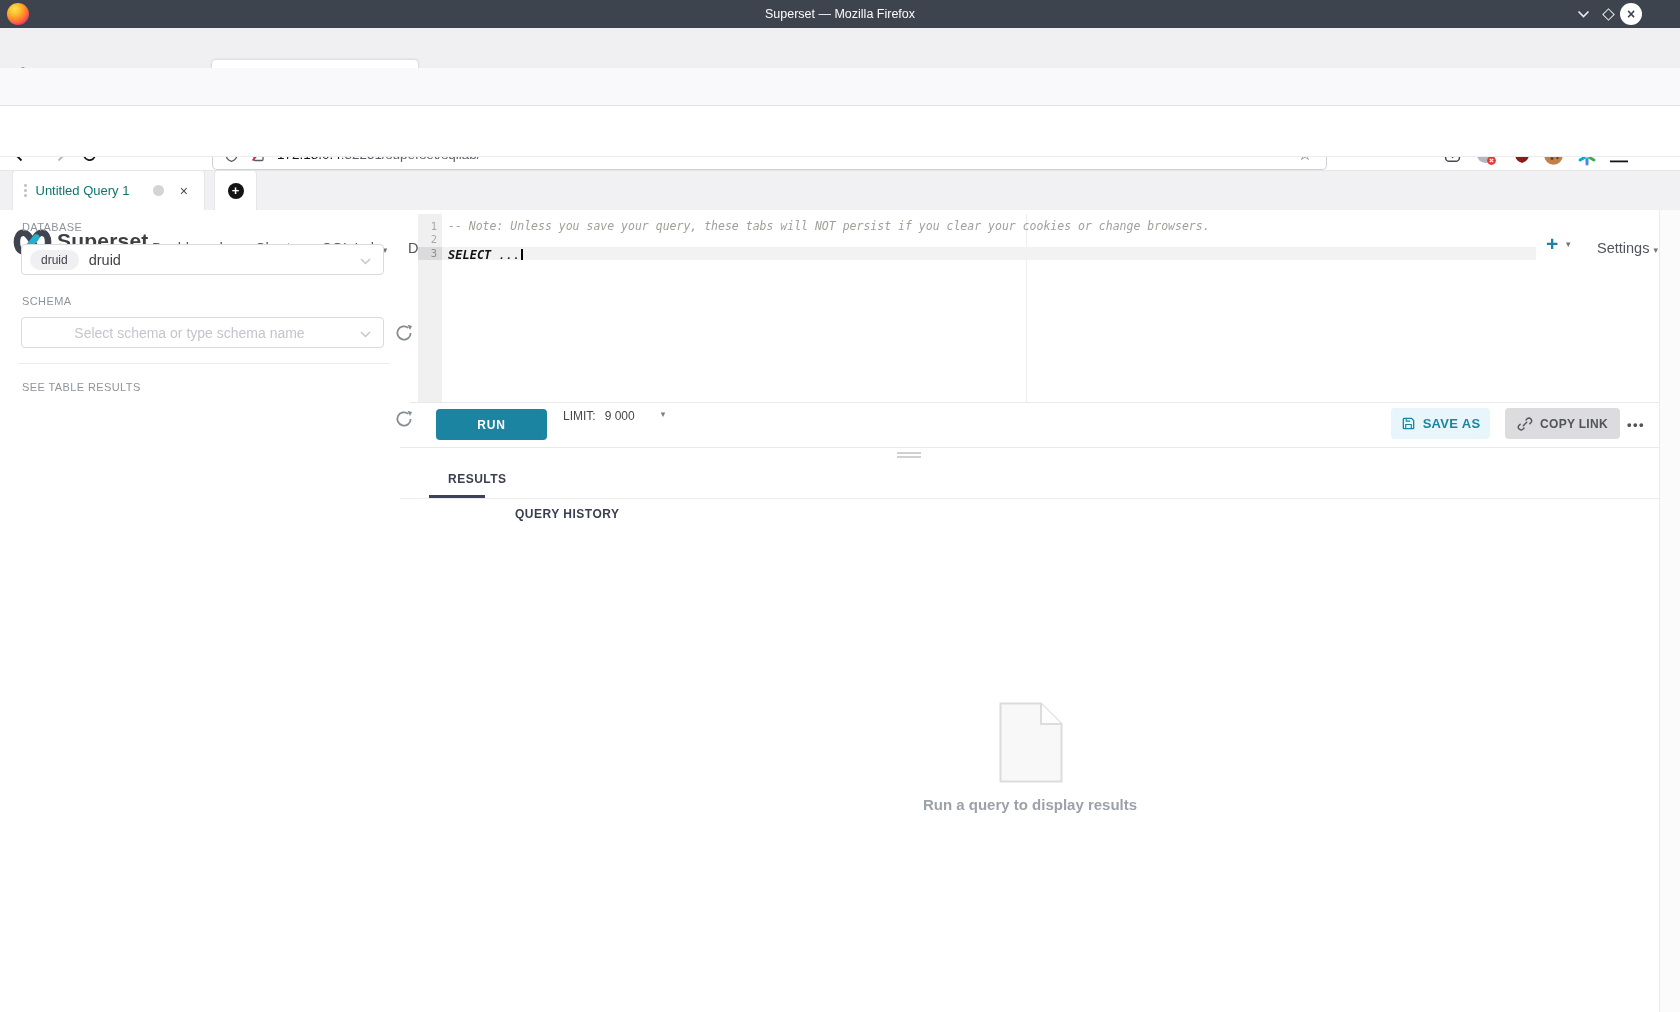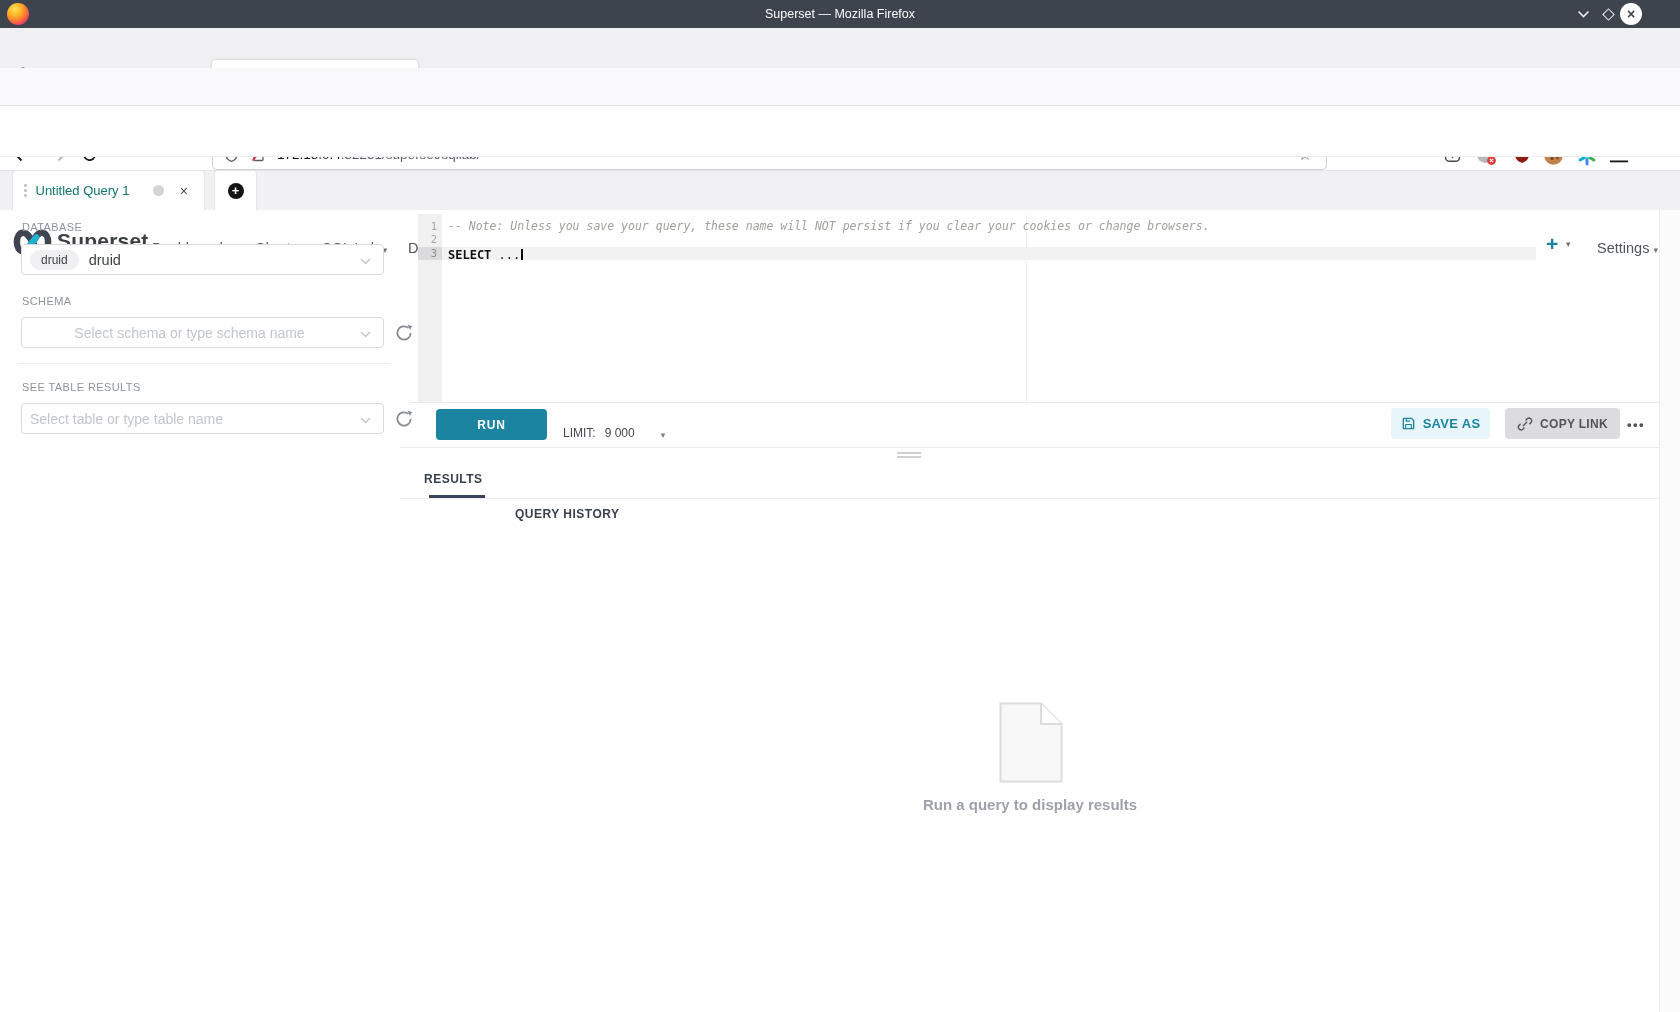--- a/index.html
+++ b/index.html
@@ -89,49 +89,49 @@
   #editor { position:absolute; left:418px; top:214px; width:1118px; height:188px; background:#fff;
     font-family:"DejaVu Sans Mono", monospace; }
   #gutter { position:absolute; left:0; top:0; bottom:0; width:24px; background:#f0f0f1; }
   #printmargin { position:absolute; left:608px; top:0; bottom:0; width:1px; background:#eeeeef; }
   .ed-row { position:absolute; left:0; width:100%; height:13.4px; }
   .ed-row.r1 { top:6px; } .ed-row.r2 { top:19.4px; } .ed-row.r3 { top:32.8px; }
   .ed-row.active { background:#f2f2f3; }
   .ed-num { position:absolute; left:0; top:0; width:24px; height:13.4px; text-align:right; padding-right:5px;
     font-size:10.5px; line-height:13.4px; color:#a8a8a8; }
   .ed-row.active .ed-num { background:#dbdbdd; color:#8e8e90; }
-  .ed-code { position:absolute; left:30px; top:0; line-height:13.4px; white-space:pre; }
+  .ed-code { position:absolute; left:30px; top:0; line-height:13.4px; white-space:pre;font-style:italic; }
   .tok-comment { font-size:11.5px; font-style:italic; color:#a0a09a; }
   .tok-keyword { font-size:12px; font-weight:bold; color:#111; }
   .tok-plain { font-size:12px; color:#111; }
   .ed-cursor { display:inline-block; width:1.5px; height:11px; background:#000; vertical-align:-1px; margin-left:1px; }
   #editor-border { position:absolute; left:410px; top:402px; width:1250px; height:1px; background:#e9e9eb; }
 
   
   #run-btn { position:absolute; left:436px; top:409px; width:111px; height:31px; background:#1b84a0; border-radius:4px;
     color:#fff; font-size:12px; font-weight:bold; letter-spacing:.8px; display:flex; align-items:center; justify-content:center; }
-  #limit-group { position:absolute; left:563px; top:409px; height:31px; display:flex; align-items:flex-end; }
+  #limit-group { position:absolute; left:563px; top:409px; height:31px; display:flex; align-items:flex-start; }
   #limit-group .lbl { font-size:12px; color:#44484e; }
   #limit-group .val { font-size:12px; color:#44484e; margin-left:9px; }
   #limit-group .caret { margin-left:26px; color:#7c8086; }
   #saveas-btn { position:absolute; left:1391px; top:408px; width:99px; height:31px; background:#e8f5fb; border-radius:4px;
     display:flex; align-items:center; justify-content:center; gap:7px; }
   #saveas-btn span { font-size:13px; font-weight:bold; color:#1985a0; letter-spacing:.3px; }
   #copylink-btn { position:absolute; left:1505px; top:408px; width:115px; height:31px; background:#dcdcdf; border-radius:4px;
     display:flex; align-items:center; justify-content:center; gap:7px; }
   #copylink-btn span { font-size:12px; font-weight:bold; color:#515459; letter-spacing:.3px; }
   #more-btn { position:absolute; left:1627px; top:409px; height:31px; display:flex; align-items:center;
     font-size:13px; font-weight:bold; color:#515459; letter-spacing:1.5px; }
   #toolbar-border { position:absolute; left:400px; top:447px; width:1260px; height:1px; background:#e9e9eb; }
   #pane-drag { position:absolute; left:897px; top:452px; width:24px; }
   #pane-drag i { display:block; width:24px; height:1.6px; background:#d0d0d3; margin-bottom:2.4px; }
 
   
   .res-tab { position:absolute; top:472px; font-size:12px; font-weight:bold; color:#3a3f50; letter-spacing:.5px; }
-  #res-tab-results { left:406px;padding-left:18px; }
+  #res-tab-results { left:430px;padding-left:18px; }
   #res-tab-history { left:515px;margin-top:35px; }
   #res-underline { position:absolute; left:429px; top:495px; width:56px; height:3px; background:#3c4257; }
   #res-border { position:absolute; left:400px; top:498px; width:1260px; height:1px; background:#ececee; }
   #empty-icon { position:absolute; left:999px; top:702px; }
   #empty-text { position:absolute; left:899px; top:796px; width:262px; text-align:center;
     font-size:15px; font-weight:bold; color:#9da1a9; }
   #right-strip { position:absolute; left:1659px; top:210px; width:21px; bottom:0; background:#fbfbfc;
     border-left:1px solid #ebebee; }
 </style>
 </head>
@@ -308,39 +308,33 @@
   <div class="refresh" style="top:323px;">
     <svg width="20" height="20" viewBox="0 0 18 18">
       <path d="M15 9 a6 6 0 1 1 -2.1 -4.6" fill="none" stroke="#848b92" stroke-width="1.6"></path>
       <polygon points="12.2,1.6 16.2,2.6 14.4,6.2" fill="#848b92"></polygon>
     </svg>
   </div>
 
   <div id="sb-divider"></div>
 
   <div class="sb-label" style="top:381px;">SEE TABLE RESULTS</div>
-  <div class="sb-select" style="top:403px;">
-    <span class="placeholder">Select table or type table name</span>
-    <svg class="chev" width="11" height="7" viewBox="0 0 11 7">
-      <path d="M1 1 L5.5 5.5 L10 1" fill="none" stroke="#c3c6cc" stroke-width="1.5"></path>
-    </svg>
-  </div>
   <div class="refresh" style="top:409px;">
     <svg width="20" height="20" viewBox="0 0 18 18">
       <path d="M15 9 a6 6 0 1 1 -2.1 -4.6" fill="none" stroke="#848b92" stroke-width="1.6"></path>
       <polygon points="12.2,1.6 16.2,2.6 14.4,6.2" fill="#848b92"></polygon>
     </svg>
   </div>
 
   <div id="editor">
     <div id="gutter"></div>
     <div id="printmargin"></div>
     <div class="ed-row r1">
       <span class="ed-num">1</span>
-      <span class="ed-code tok-comment">-- Note: Unless you save your query, these name will NOT persist if you clear your cookies or change browsers.</span>
+      <span class="ed-code tok-comment">-- Note: Unless you save your query, these tabs will NOT persist if you clear your cookies or change browsers.</span>
     </div>
     <div class="ed-row r2">
       <span class="ed-num">2</span>
     </div>
     <div class="ed-row r3 active">
       <span class="ed-num">3</span>
       <span class="ed-code"><span class="tok-keyword">SELECT</span><span class="tok-plain"> ...</span><span class="ed-cursor"></span></span>
     </div>
   </div>
   <div id="editor-border"></div>

